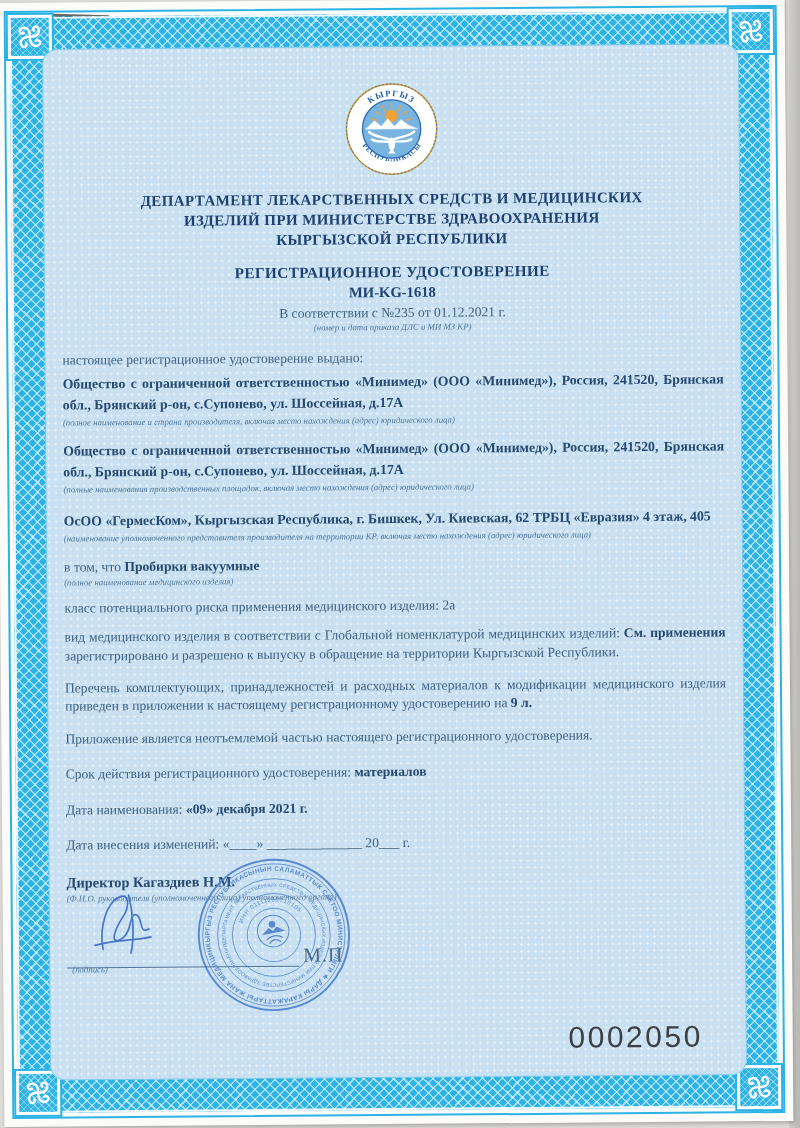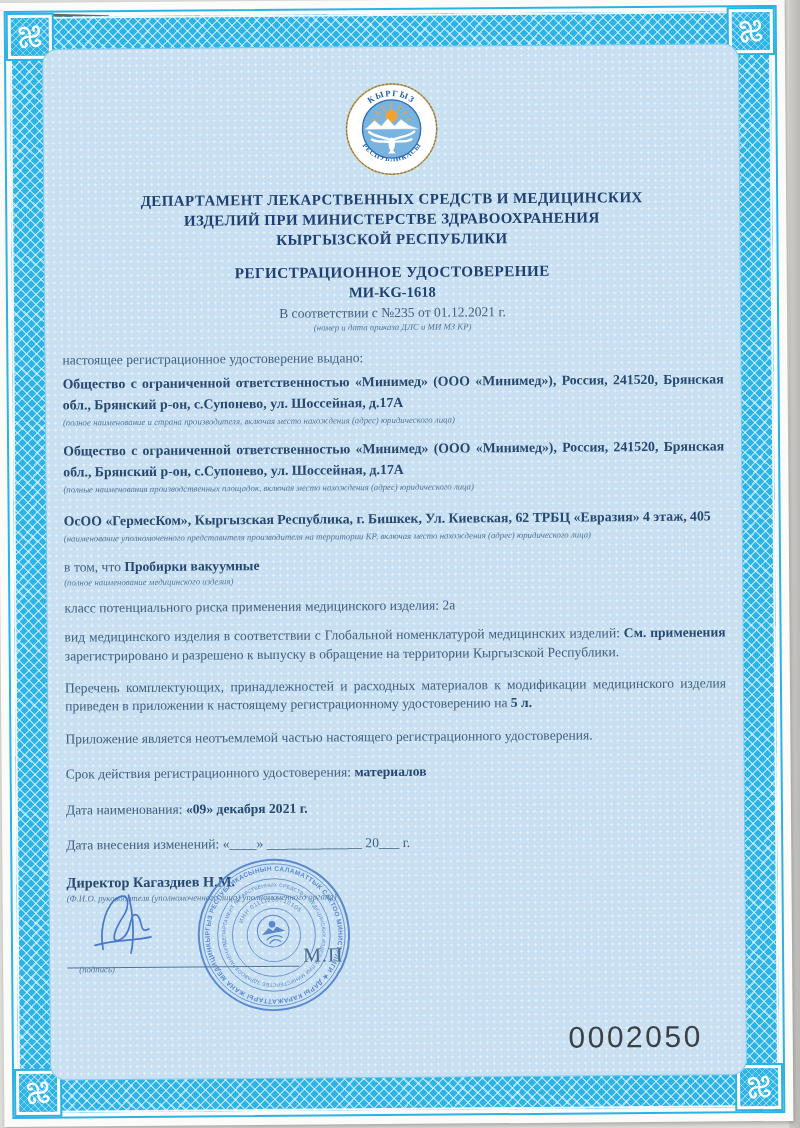--- a/index.html
+++ b/index.html
@@ -70,21 +70,21 @@
   .mt-intro { margin-top:16px; }
   .mt-s { margin-top:5px; } .mt-m { margin-top:11px; } .mt-l { margin-top:14px; } .mt-xl { margin-top:17px; }
 
   .sign-section { position:relative; margin-top:18px; height:150px; }
   .sig-svg { position:absolute; left:18px; top:14px; width:130px; height:80px; }
   .stamp-svg { position:absolute; left:128px; top:-16px; width:158px; height:158px;
     opacity:.88; transform:rotate(-10deg); }
   .mp-row { position:absolute; left:0; top:72px; display:flex; align-items:flex-end; }
   .sig-line { display:inline-block; width:232px; border-bottom:1.2px solid #52749a; height:14px; }
   .mp-label { font-size:20px; color:#4c6a8c; margin-left:4px; letter-spacing:1px; }
-  .sig-caption { position:absolute; left:12px; top:90px; }
+  .sig-caption { position:absolute; left:5px; top:90px; }
 
   .serial { position:absolute; right:44px; bottom:22px;
     font-family:"Liberation Sans","DejaVu Sans",sans-serif;
     font-size:30px; letter-spacing:2.5px; color:#3c4043; }
 </style>
 </head>
 <body>
 
 <div class="scan-edge-right"></div>
 
@@ -200,21 +200,21 @@
     </div>
     <div class="caption">(полное наименование медицинского изделия)</div>
 
     <div class="txt mt-m">класс потенциального риска применения медицинского изделия: 2а</div>
 
     <div class="txt jpara mt-m">
       <span>вид медицинского изделия в соответствии с Глобальной номенклатурой медицинских изделий: </span><span class="b">См. применения</span><span> зарегистрировано и разрешено к выпуску в обращение на территории Кыргызской Республики.</span>
     </div>
 
     <div class="txt jpara mt-l">
-      <span>Перечень комплектующих, принадлежностей и расходных материалов к модификации медицинского изделия приведен в приложении к настоящему регистрационному удостоверению на </span><span class="b">5 л.</span>
+      <span>Перечень комплектующих, принадлежностей и расходных материалов к модификации медицинского изделия приведен в приложении к настоящему регистрационному удостоверению на </span><span class="b">9 л.</span>
     </div>
 
     <div class="txt mt-l">Приложение является неотъемлемой частью настоящего регистрационного удостоверения.</div>
 
     <div class="txt mt-xl">
       <span>Срок действия регистрационного удостоверения: </span><span class="b">материалов</span>
     </div>
 
     <div class="txt mt-xl">
       <span>Дата наименования: </span><span class="b">«09» декабря 2021 г.</span>

